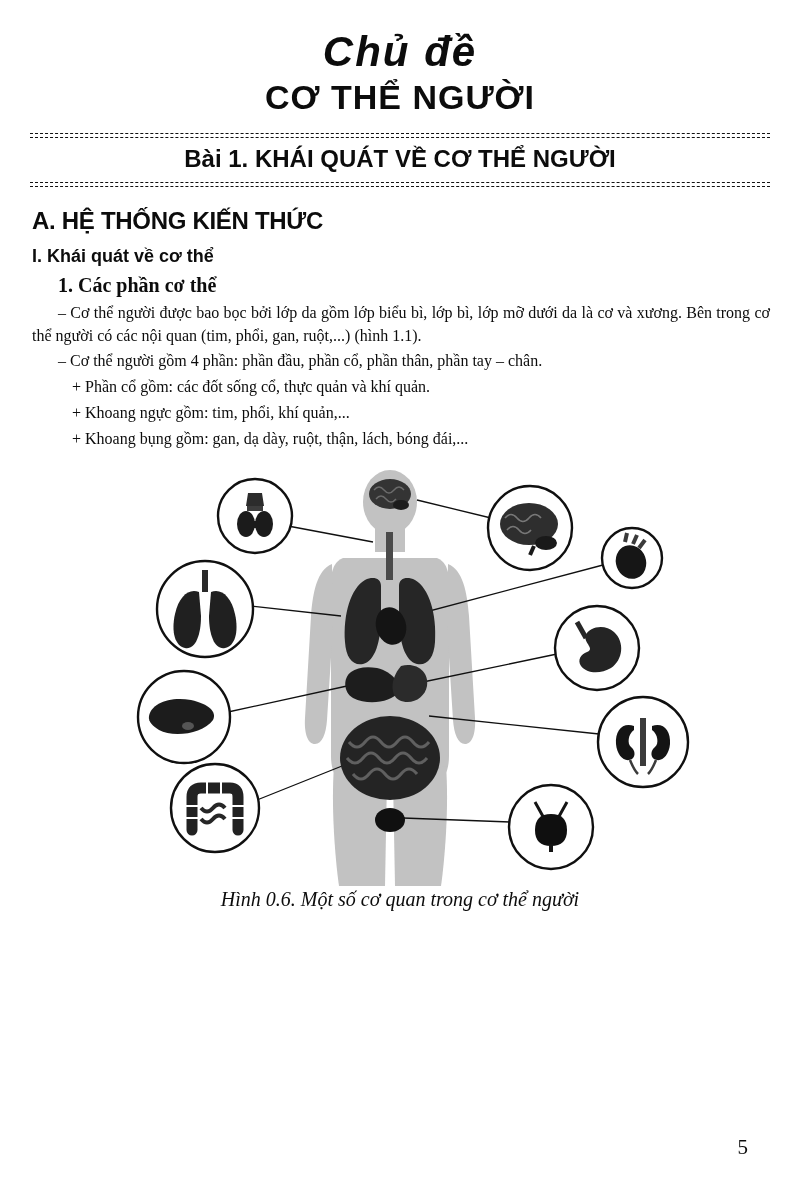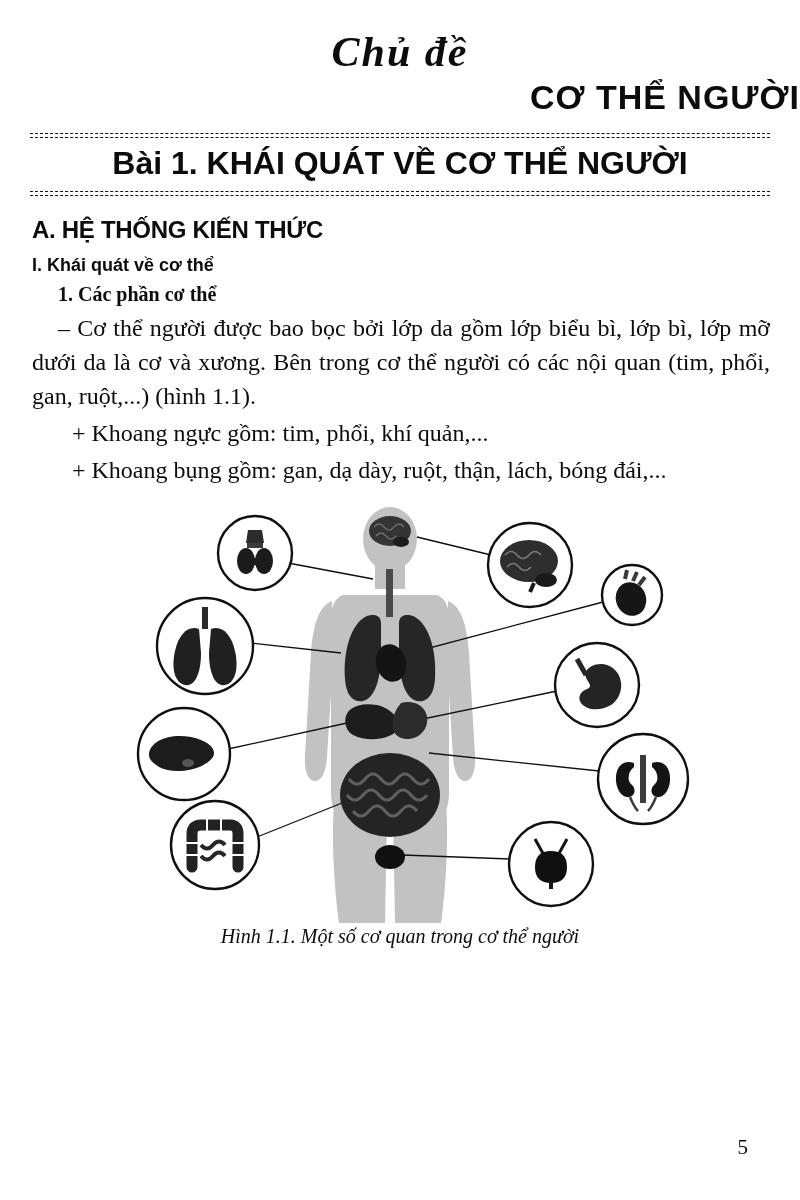--- a/index.html
+++ b/index.html
@@ -6,29 +6,29 @@
   body {
     width: 800px; height: 1200px;
     background: #ffffff;
     color: #0c0c0c;
     font-family: "Liberation Serif", "DejaVu Serif", serif;
     position: relative;
     overflow: hidden;
   }
   .topic-label {
     text-align: center;
-    font-family: Liberation Serif, serif;
+    font-family: Liberation Sans, sans-serif;
     font-style: italic;
     font-weight: 700;
     font-size: 42px;
     letter-spacing: 2px;
     margin-top: 28px;
   }
   .topic-title {
-    text-align: right;
+    text-align: center;
     font-family: "Liberation Sans", "DejaVu Sans", sans-serif;
     font-weight: 700;
     font-size: 34px;
     letter-spacing: 1px;
     margin-top: 2px;
   }
   .lesson-box {
     margin: 16px 30px 0 30px;
     border-top: 1px dashed #111;
     border-bottom: 1px dashed #111;
@@ -36,21 +36,21 @@
   }
   .lesson-inner {
     border-top: 1px dashed #111;
     border-bottom: 1px dashed #111;
     text-align: center;
     padding: 7px 0 9px 0;
   }
   .lesson-title {
     font-family: "Liberation Sans", "DejaVu Sans", sans-serif;
     font-weight: 700;
-    font-size: 32px;
+    font-size: 24px;
   }
   .section-a {
     font-family: "Liberation Sans", "DejaVu Sans", sans-serif;
     font-weight: 700;
     font-size: 24px;
     margin: 20px 30px 0 32px;
     letter-spacing: -0.3px;
   }
   .section-i {
     font-family: "Liberation Sans", "DejaVu Sans", sans-serif;
@@ -58,21 +58,21 @@
     font-size: 18px;
     margin: 11px 30px 0 32px;
   }
   .sub-1 {
     font-weight: 700;
     font-size: 20px;
     margin: 7px 30px 0 58px;
   }
   .content {
     margin: 5px 30px 16px 32px;
-    font-size: 24px;
+    font-size: 16px;
     line-height: 1.42;
   }
   .content p { margin: 3px 0; }
   .content p.dash { text-indent: 26px; text-align: justify; }
   .content p.plus { margin-left: 40px; text-align: left; }
   .figure { width: 640px; margin: 8px auto 0 auto; }
   .figure svg { display: block; margin: 0 auto; }
   .caption {
     text-align: center;
     font-style: italic;
@@ -97,20 +97,22 @@
     <div class="lesson-title">Bài 1. KHÁI QUÁT VỀ CƠ THỂ NGƯỜI</div>
   </div>
 </div>
 
 <div class="section-a">A. HỆ THỐNG KIẾN THỨC</div>
 <div class="section-i">I. Khái quát về cơ thể</div>
 <div class="sub-1">1. Các phần cơ thể</div>
 
 <div class="content">
   <p class="dash">– Cơ thể người được bao bọc bởi lớp da gồm lớp biểu bì, lớp bì, lớp mỡ dưới da là cơ và xương. Bên trong cơ thể người có các nội quan (tim, phổi, gan, ruột,...) (hình 1.1).</p>
+  <p class="dash">– Cơ thể người gồm 4 phần: phần đầu, phần cổ, phần thân, phần tay – chân.</p>
+  <p class="plus">+ Phần cổ gồm: các đốt sống cổ, thực quản và khí quản.</p>
   <p class="plus">+ Khoang ngực gồm: tim, phổi, khí quản,...</p>
   <p class="plus">+ Khoang bụng gồm: gan, dạ dày, ruột, thận, lách, bóng đái,...</p>
 </div>
 
 <div class="figure">
   <svg width="636" height="420" viewBox="0 0 630 420">
 
     <g fill="#c2c2c2">
       <ellipse cx="305" cy="36" rx="27" ry="32"></ellipse>
       <rect x="290" y="56" width="30" height="30"></rect>
@@ -244,15 +246,15 @@
           <path d="M450,336 L460,354 M482,336 L472,354" stroke="#141414" stroke-width="3"></path>
           <path d="M450,364 Q450,348 466,348 Q482,348 482,364 Q482,380 466,380 Q450,380 450,364 Z" fill="#0f0f0f"></path>
           <rect x="464" y="378" width="4" height="8" fill="#141414"></rect>
         </g>
       </g>
 
     </g>
   </svg>
 </div>
 
-<div class="caption">Hình 1.1. Một số cơ quan trong cơ thể người</div>
+<div class="caption">Hình 0.6. Một số cơ quan trong cơ thể người</div>
 
 <div class="page-number">5</div>
 
 </body></html>

